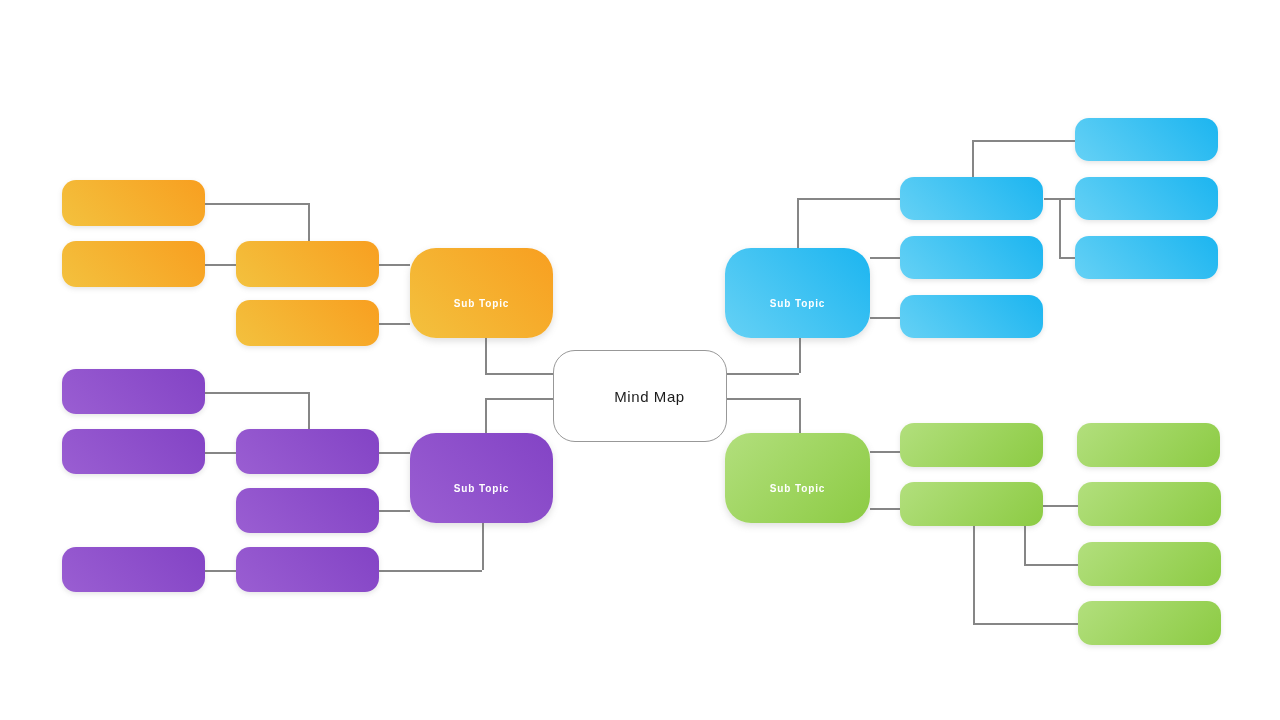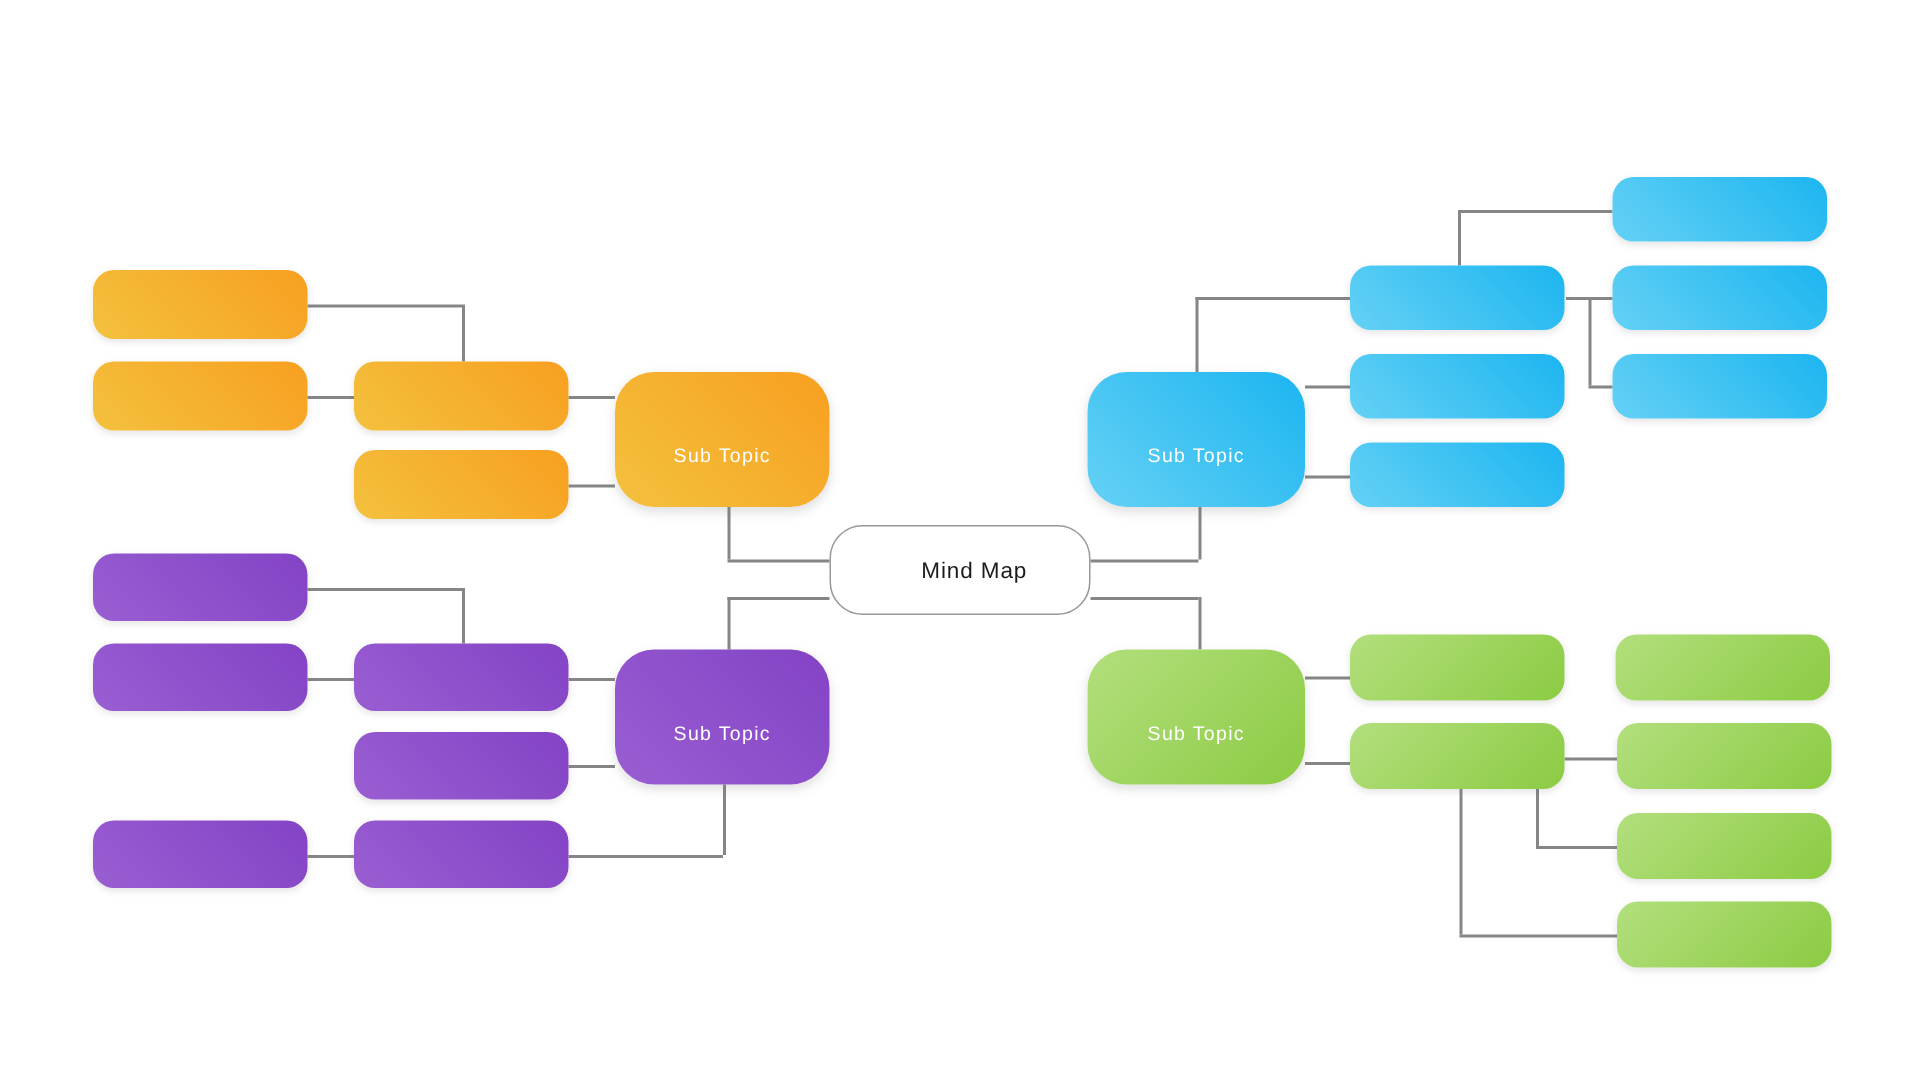--- a/index.html
+++ b/index.html
@@ -48,22 +48,22 @@
     border-radius: 26px;
     box-shadow: 0 3px 7px rgba(110,110,110,0.22);
   }
   .node.center {
     border-radius: 22px;
     background: #ffffff;
     border: 1px solid #989898;
   }
   .node.hub .node-label {
     color: #ffffff;
-    font-size: 13px;
-    font-weight: 400;
+    font-size: 10px;
+    font-weight: 700;
     letter-spacing: 0.9px;
     margin-top: 20px;
   }
   .node.center .node-label {
     color: #1c1c1c;
     font-size: 15px;
     font-weight: 400;
     letter-spacing: 0.6px;
   }
 </style>
@@ -101,21 +101,21 @@
     <div class="connector" style="left: 727px; top: 373px; width: 72px; height: 1.5px;"></div>
     <div class="connector" style="left: 727px; top: 398px; width: 72px; height: 1.5px;"></div>
     <div class="connector" style="left: 799px; top: 398px; width: 1.5px; height: 35px;"></div>
     <div class="connector" style="left: 870px; top: 451px; width: 30px; height: 1.5px;"></div>
     <div class="connector" style="left: 870px; top: 508px; width: 30px; height: 1.5px;"></div>
     <div class="connector" style="left: 1043px; top: 505px; width: 35px; height: 1.5px;"></div>
     <div class="connector" style="left: 1024px; top: 526px; width: 1.5px; height: 38px;"></div>
     <div class="connector" style="left: 1024px; top: 564px; width: 54px; height: 1.5px;"></div>
     <div class="connector" style="left: 973px; top: 526px; width: 1.5px; height: 97px;"></div>
     <div class="connector" style="left: 973px; top: 623px; width: 105px; height: 1.5px;"></div>
-    <div class="node center" style="left: 553px; top: 350px; width: 174px; height: 60px; padding-left: 19px;">
+    <div class="node center" style="left: 553px; top: 350px; width: 174px; height: 92px; padding-left: 19px;">
       <span class="node-label">Mind Map</span>
     </div>
     <div class="node hub" style="left: 410px; top: 248px; width: 143px; height: 90px; background: linear-gradient(45deg, rgb(243, 193, 62), rgb(248, 159, 32));">
       <span class="node-label">Sub Topic</span>
     </div>
     <div class="node hub" style="left: 725px; top: 248px; width: 145px; height: 90px; background: linear-gradient(45deg, rgb(101, 209, 245), rgb(28, 181, 240));">
       <span class="node-label">Sub Topic</span>
     </div>
     <div class="node hub" style="left: 410px; top: 433px; width: 143px; height: 90px; background: linear-gradient(45deg, rgb(154, 94, 210), rgb(131, 67, 197));">
       <span class="node-label">Sub Topic</span>

